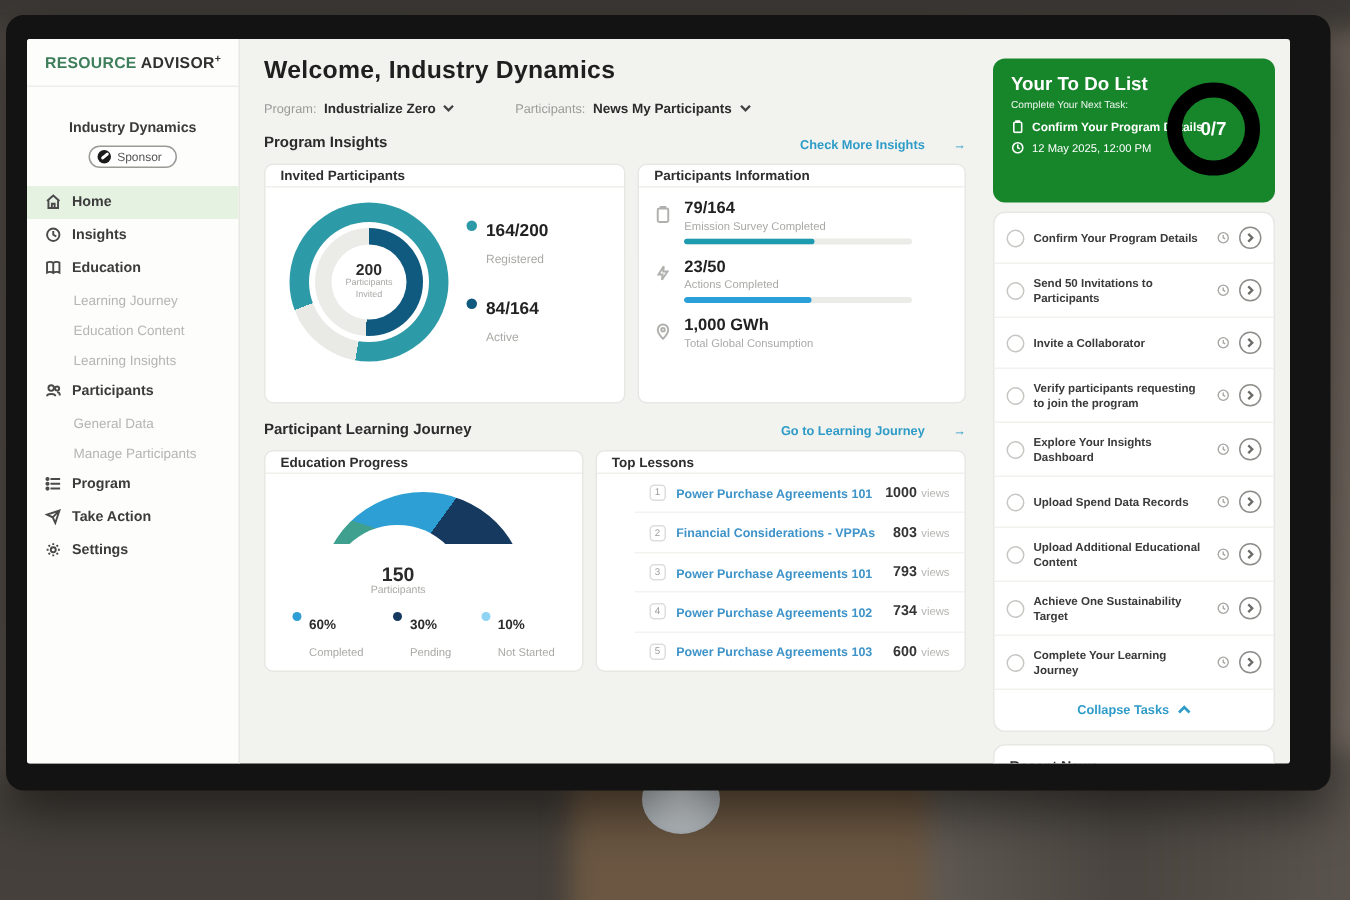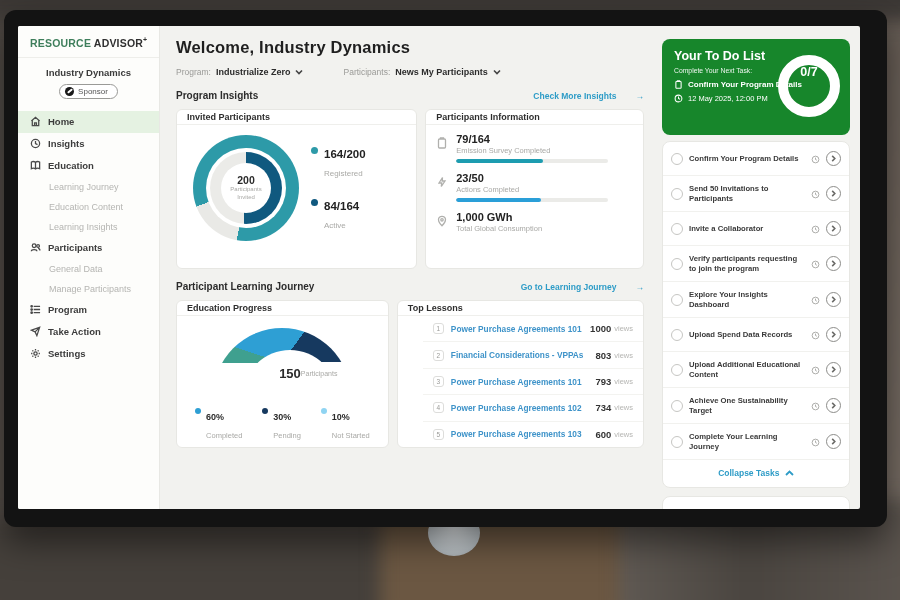--- a/index.html
+++ b/index.html
@@ -20,21 +20,21 @@
   
   .monitor { position:absolute; left:4px; top:10px; width:883px; height:517px; background:#131313;
     border-radius:12px; z-index:2; box-shadow:0 14px 34px rgba(0,0,0,.5); }
   .screen { position:absolute; left:14px; top:16px; width:842px; height:483px; background:#f2f2ef;
     border-radius:2px; display:flex; overflow:hidden; }
 
   
   .sb { width:142px; flex-shrink:0; background:#fdfdfb; border-right:1px solid #e8e8e4; display:flex; flex-direction:column; }
   .logo { padding:10px 0 8px 12px; font-size:10.5px; font-weight:bold; letter-spacing:.2px; border-bottom:1px solid #eeeeea; }
   .logo .lp { color:#3e7e5b; } .logo .ls { color:#303030; } .logo sup { font-size:7px; color:#303030; }
-  .org { text-align:center; font-weight:bold; font-size:9.5px; color:#3b3b3b; margin-top:9px; }
+  .org { text-align:center; font-weight:bold; font-size:9.5px; color:#3b3b3b; margin-top:22px; }
   .badge { margin:6px auto 4px; border:1px solid #9a9a97; border-radius:10px; padding:2px 9px 2px 5px;
     font-size:8px; color:#555; display:inline-flex; align-items:center; gap:4px; background:#fff; align-self:center; }
   .badge .bdot { width:9px; height:9px; border-radius:50%; background:#1a1a1a; position:relative; }
   .badge .bdot::after { content:""; position:absolute; left:1.5px; top:3.5px; width:6px; height:2px; background:#fff; transform:rotate(-40deg); border-radius:1px; }
   .menu { margin-top:8px; }
   .mi { display:flex; align-items:center; gap:7px; padding:5.5px 12px; font-size:9.5px; font-weight:bold; color:#3c3c3c; cursor:pointer; }
   .mi.active { background:#e5f2e2; }
   .mi.sub { padding:5px 12px 5px 31px; color:#b5b5b2; font-weight:normal; font-size:9px; }
   .mi svg { width:11px; height:11px; stroke:#4a4a4a; fill:none; stroke-width:1.4; flex-shrink:0; }
 
@@ -81,22 +81,22 @@
   .st-v { font-size:11px; font-weight:bold; color:#222; }
   .st-l { font-size:7.5px; color:#a9a9a6; margin:1px 0 4px; }
   .bar { width:152px; height:4px; border-radius:2px; background:#ebebe8; overflow:hidden; }
   .bar i { display:block; height:100%; border-radius:2px; }
 
   
   #card-edu { width:217px; height:148px; }
   .gauge-wrap { display:flex; justify-content:center; padding-top:12px; }
   .gauge { width:138px; height:69px; border-radius:138px 138px 0 0; position:relative; overflow:hidden;
     background:conic-gradient(from 270deg, #3fa08f 0 5%, #2e9fd4 5% 35%, #16395f 35% 50%, #fff 50% 100%); }
-  .gauge-mask { position:absolute; left:30px; top:22px; width:94px; height:47px; border-radius:94px 94px 0 0; background:#fff;
-    display:flex; flex-direction:row; align-items:center; justify-content:flex-end; }
+  .gauge-mask { position:absolute; left:5px; top:22px; width:94px; height:47px; border-radius:94px 94px 0 0; background:#fff;
+    display:flex; flex-direction:column; align-items:center; justify-content:flex-end; }
   .g-v { font-size:13px; font-weight:bold; color:#2b2b2b; }
   .g-l { font-size:7px; color:#a9a9a6; }
   .g-legend { display:flex; justify-content:center; gap:20px; margin-top:9px; }
   .gli { display:flex; gap:5px; }
   .gli .dot { width:6px; height:6px; margin-top:2px; }
   .gli-v { font-size:9px; font-weight:bold; color:#2b2b2b; }
   .gli-l { font-size:7.5px; color:#a9a9a6; }
 
   
   #card-lessons { width:252px; height:148px; display:flex; flex-direction:column; }
@@ -111,21 +111,21 @@
 
   
   .rp { width:204px; flex-shrink:0; padding:13px 10px 0 6px; overflow:hidden; }
   .green-card { background:#17862b; border-radius:8px; padding:10px 12px; color:#fff; position:relative; height:96px; }
   .gc-title { font-size:12.5px; font-weight:bold; margin-bottom:4px; }
   .gc-sub { font-size:6.8px; opacity:.92; margin-bottom:6px; }
   .gc-row { display:flex; align-items:center; gap:5px; font-size:8px; font-weight:bold; margin-bottom:5px; }
   .gc-row.time { font-weight:normal; font-size:7.5px; }
   .gc-row svg { width:9px; height:9px; stroke:#fff; fill:none; stroke-width:1.4; }
   .ring { position:absolute; right:10px; top:16px; width:62px; height:62px; border-radius:50%;
-    border:10px solid #ffffff; display:flex; align-items:flex-start; justify-content:center;
+    border:10px solid #000000; display:flex; align-items:center; justify-content:center;
     font-size:12.5px; font-weight:bold; color:#fff; }
   .tasks-card { background:#fff; border:1px solid #e7e7e3; border-radius:8px; margin-top:6px; }
   .task { display:flex; align-items:center; gap:6px; padding:7.5px 8px; border-bottom:1px solid #f1f1ee; cursor:pointer; }
   .cb { width:12px; height:12px; border:1.5px solid #c6c6c3; border-radius:50%; flex-shrink:0; }
   .tlabel { flex:1; font-size:7.7px; font-weight:bold; color:#3a3a3a; line-height:1.3; }
   .tclock { flex-shrink:0; } .tclock svg { width:9px; height:9px; stroke:#a5a5a2; fill:none; stroke-width:1.2; }
   .chevbtn { width:15px; height:15px; border:1.5px solid #8d8d8a; border-radius:50%; display:flex;
     align-items:center; justify-content:center; flex-shrink:0; }
   .chevbtn svg { width:7px; height:7px; stroke:#6b6b68; fill:none; stroke-width:1.8; }
   .collapse { text-align:center; padding:8px 0 9px; font-size:8.5px; font-weight:bold; color:#2e9cc7; cursor:pointer; }

